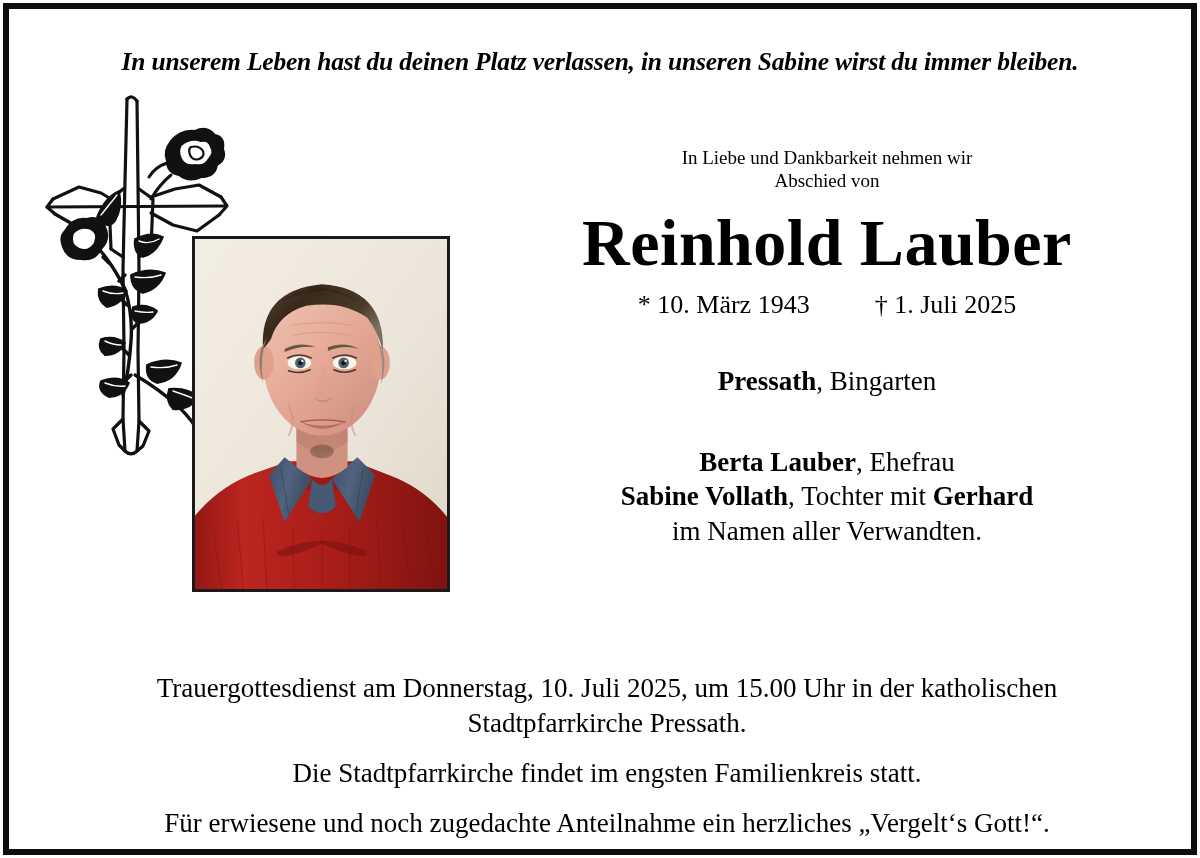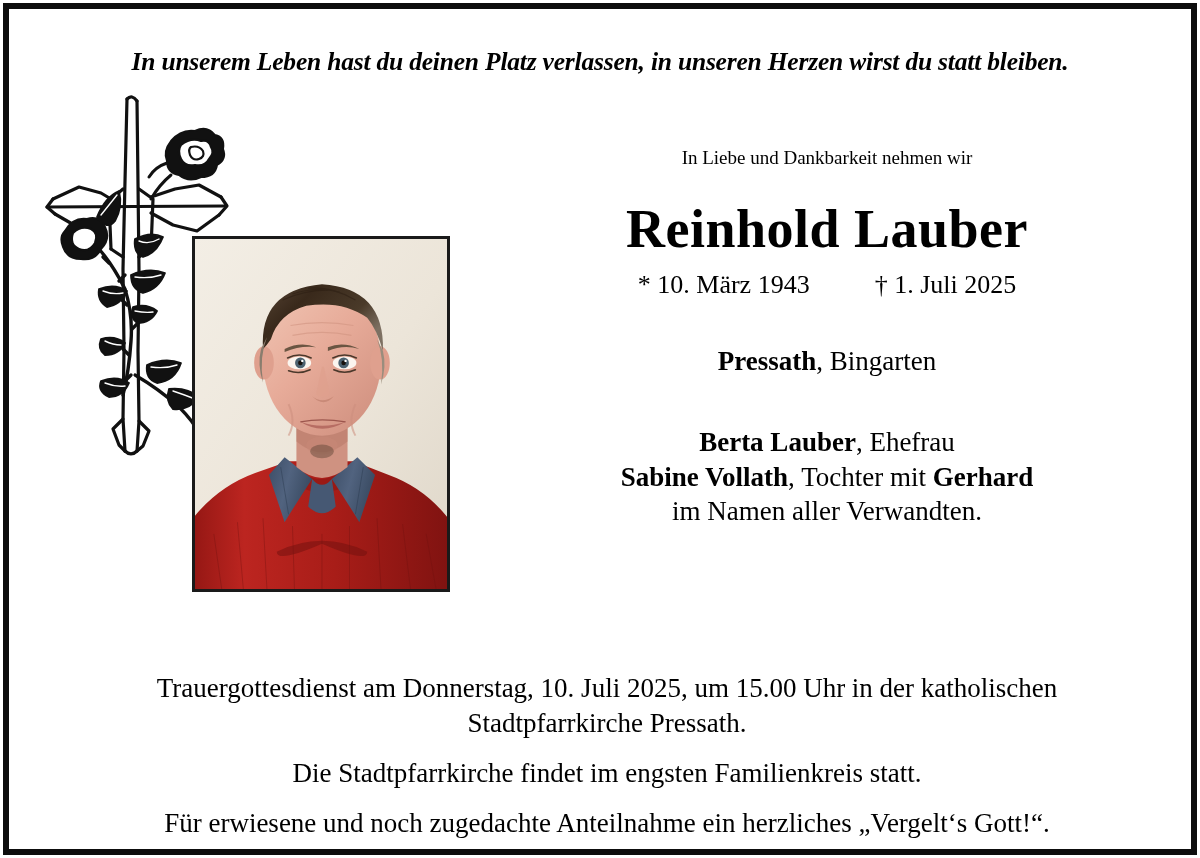--- a/index.html
+++ b/index.html
@@ -55,24 +55,24 @@
 
   
   #right {
     position:absolute;
     left:468px; top:138px;
     width:700px;
     text-align:center;
   }
   .r-line { font-size:19px; line-height:1.20; white-space:nowrap; }
   #name {
-    font-size:54px;
+    font-size:66px;
     font-weight:bold;
     line-height:1.08;
-    margin-top:30px;
+    margin-top:14px;
     letter-spacing:0.5px;
     white-space:nowrap;
   }
   #dates {
     font-size:26px;
     margin-top:12px;
     white-space:nowrap;
   }
   #dates .gap { display:inline-block; width:52px; }
   #places {
@@ -100,21 +100,21 @@
   }
   #bottom .para { margin-bottom:15px; }
   #bottom .para:last-child { margin-bottom:0; }
   #bottom .pline { white-space:nowrap; }
 </style>
 </head>
 <body>
 
 <div id="card">
 
-  <div id="quote">In unserem Leben hast du deinen Platz verlassen, in unseren Herzen wirst du statt bleiben.</div>
+  <div id="quote">In unserem Leben hast du deinen Platz verlassen, in unseren Sabine wirst du immer bleiben.</div>
 
   <div id="cross-art">
     <svg viewBox="0 0 200 370" xmlns="http://www.w3.org/2000/svg">
       <g fill="none" stroke="#111111" stroke-width="3.2" stroke-linejoin="round" stroke-linecap="round">
 
         <path d="M88 10 L86 92 L84 180 L85 260 L84 330 L86 362"></path>
         <path d="M98 12 L99 95 L100 182 L99 262 L100 332 L98 362"></path>
         <path d="M86 362 Q92 368 98 362"></path>
         <path d="M88 10 Q93 5 98 12"></path>
 
@@ -311,20 +311,21 @@
 
       <g stroke="#d19481" stroke-width="1.2" fill="none" opacity="0.6">
         <path d="M98 88 Q130 82 162 88"></path>
         <path d="M100 98 Q130 92 160 98"></path>
       </g>
     </svg>
   </div>
 
   <div id="right">
     <div class="r-line">In Liebe und Dankbarkeit nehmen wir</div>
+    <div class="r-line">Abschied von</div>
 
     <div id="name">Reinhold Lauber</div>
 
     <div id="dates">
       <span>*</span>
       <span>10. März 1943</span>
       <span class="gap"></span>
       <span>†</span>
       <span>1. Juli 2025</span>
     </div>

